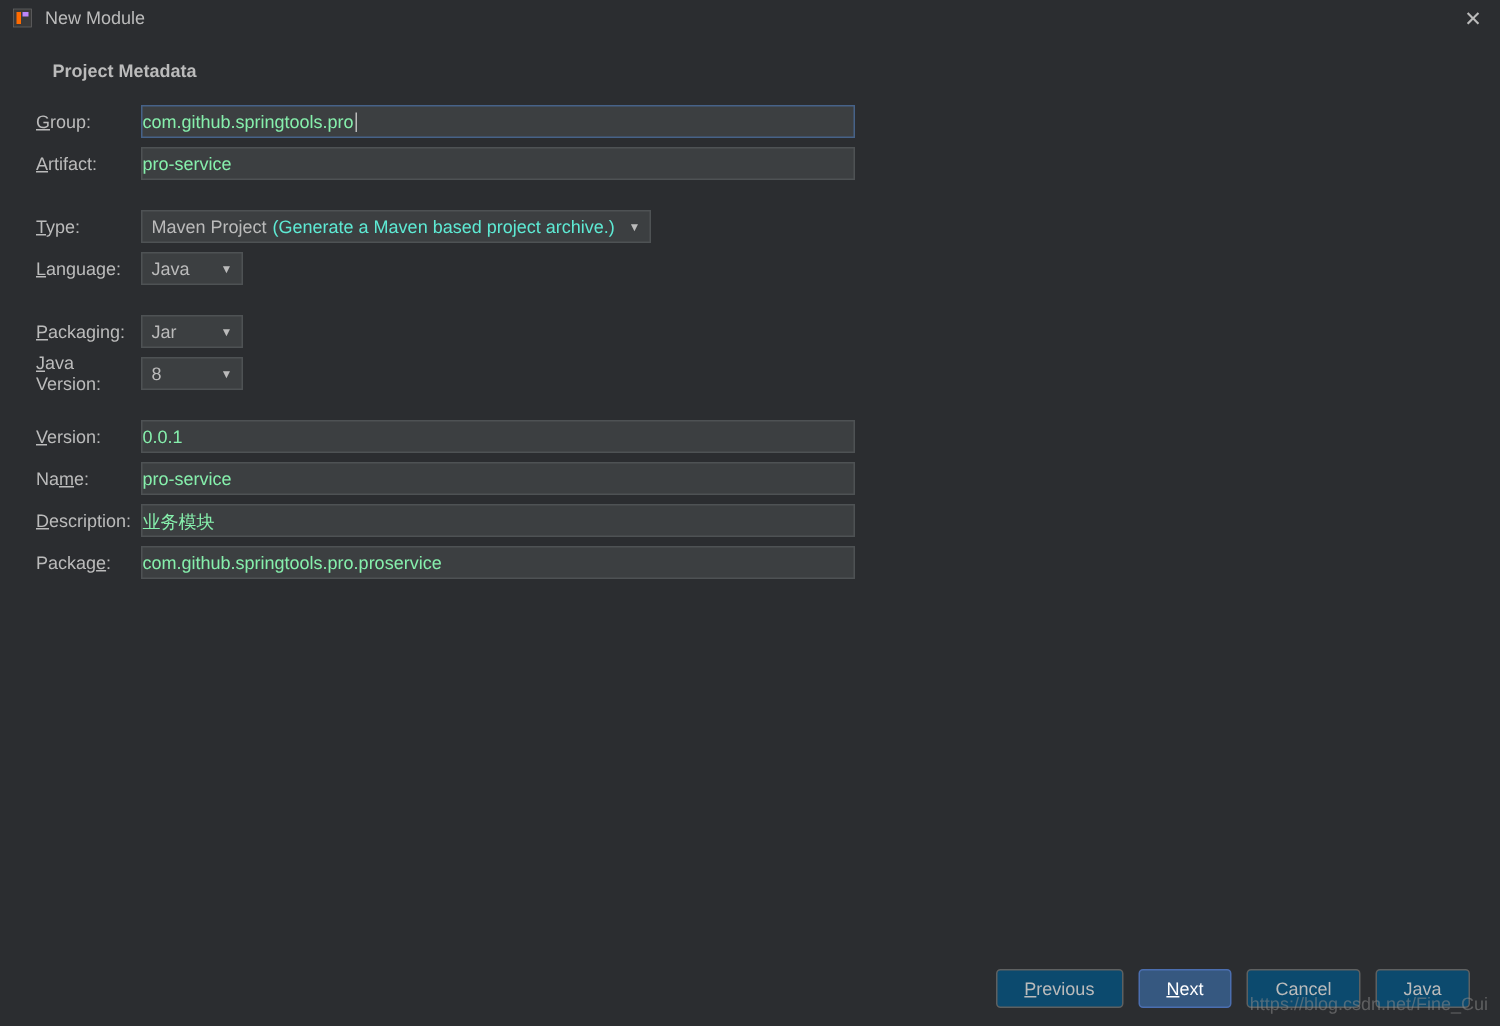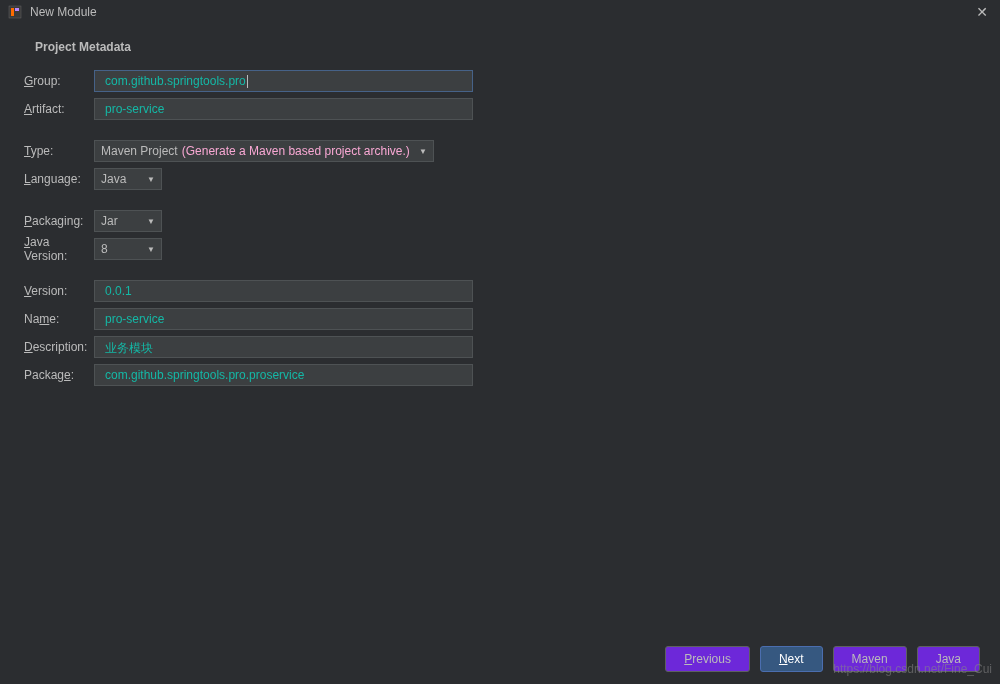--- a/index.html
+++ b/index.html
@@ -67,25 +67,25 @@
       width: 70px;
       color: #bbbbbb;
       font-size: 12px;
     }
     .form-label .mnemonic {
       text-decoration: underline;
     }
     .form-input {
       background: #3c3f41;
       border: 1px solid #4e5254;
-      color: #14b8a6;
-      padding: 3px 10px;
+      color: #86efac;
+      padding: 3px 0;
       font-size: 12px;
       height: 22px;
-      width: 379px;
+      width: 476px;
       outline: none;
     }
     .form-input.focused {
       border: 1px solid #466288;
       background: #3c3f41;
     }
     .form-select {
       background: #3c3f41;
       border: 1px solid #4e5254;
       color: #bbbbbb;
@@ -97,41 +97,41 @@
       justify-content: space-between;
       cursor: pointer;
     }
     .form-select.wide {
       width: 340px;
     }
     .form-select.narrow {
       width: 68px;
     }
     .select-hint {
-      color: #f9a8d4;
+      color: #5eead4;
       margin-left: 4px;
     }
     .dropdown-arrow {
       font-size: 8px;
       color: #bbbbbb;
       margin-left: 8px;
     }
     .row-spacer {
       height: 14px;
     }
     .button-bar {
       position: absolute;
       bottom: 12px;
       right: 20px;
       display: flex;
       gap: 10px;
     }
     .btn {
       padding: 5px 18px;
-      background: #6d28d9;
+      background: #0c4a6e;
       border: 1px solid #5e6060;
       color: #bbbbbb;
       font-size: 12px;
       cursor: pointer;
       border-radius: 3px;
       min-width: 60px;
       text-align: center;
     }
     .btn.primary {
       background: #365880;
@@ -241,17 +241,17 @@
 
   <div class="form-row">
     <div class="form-label">Packag<span class="mnemonic">e</span>:</div>
     <div class="form-input">com.github.springtools.pro.proservice</div>
   </div>
 </div>
 
 <div class="button-bar">
   <div class="btn"><span class="mnemonic">P</span>revious</div>
   <div class="btn primary"><span class="mnemonic">N</span>ext</div>
-  <div class="btn">Maven</div>
+  <div class="btn">Cancel</div>
   <div class="btn">Java</div>
 </div>
 
 <div class="watermark">https://blog.csdn.net/Fine_Cui</div>
 
 </body></html>

